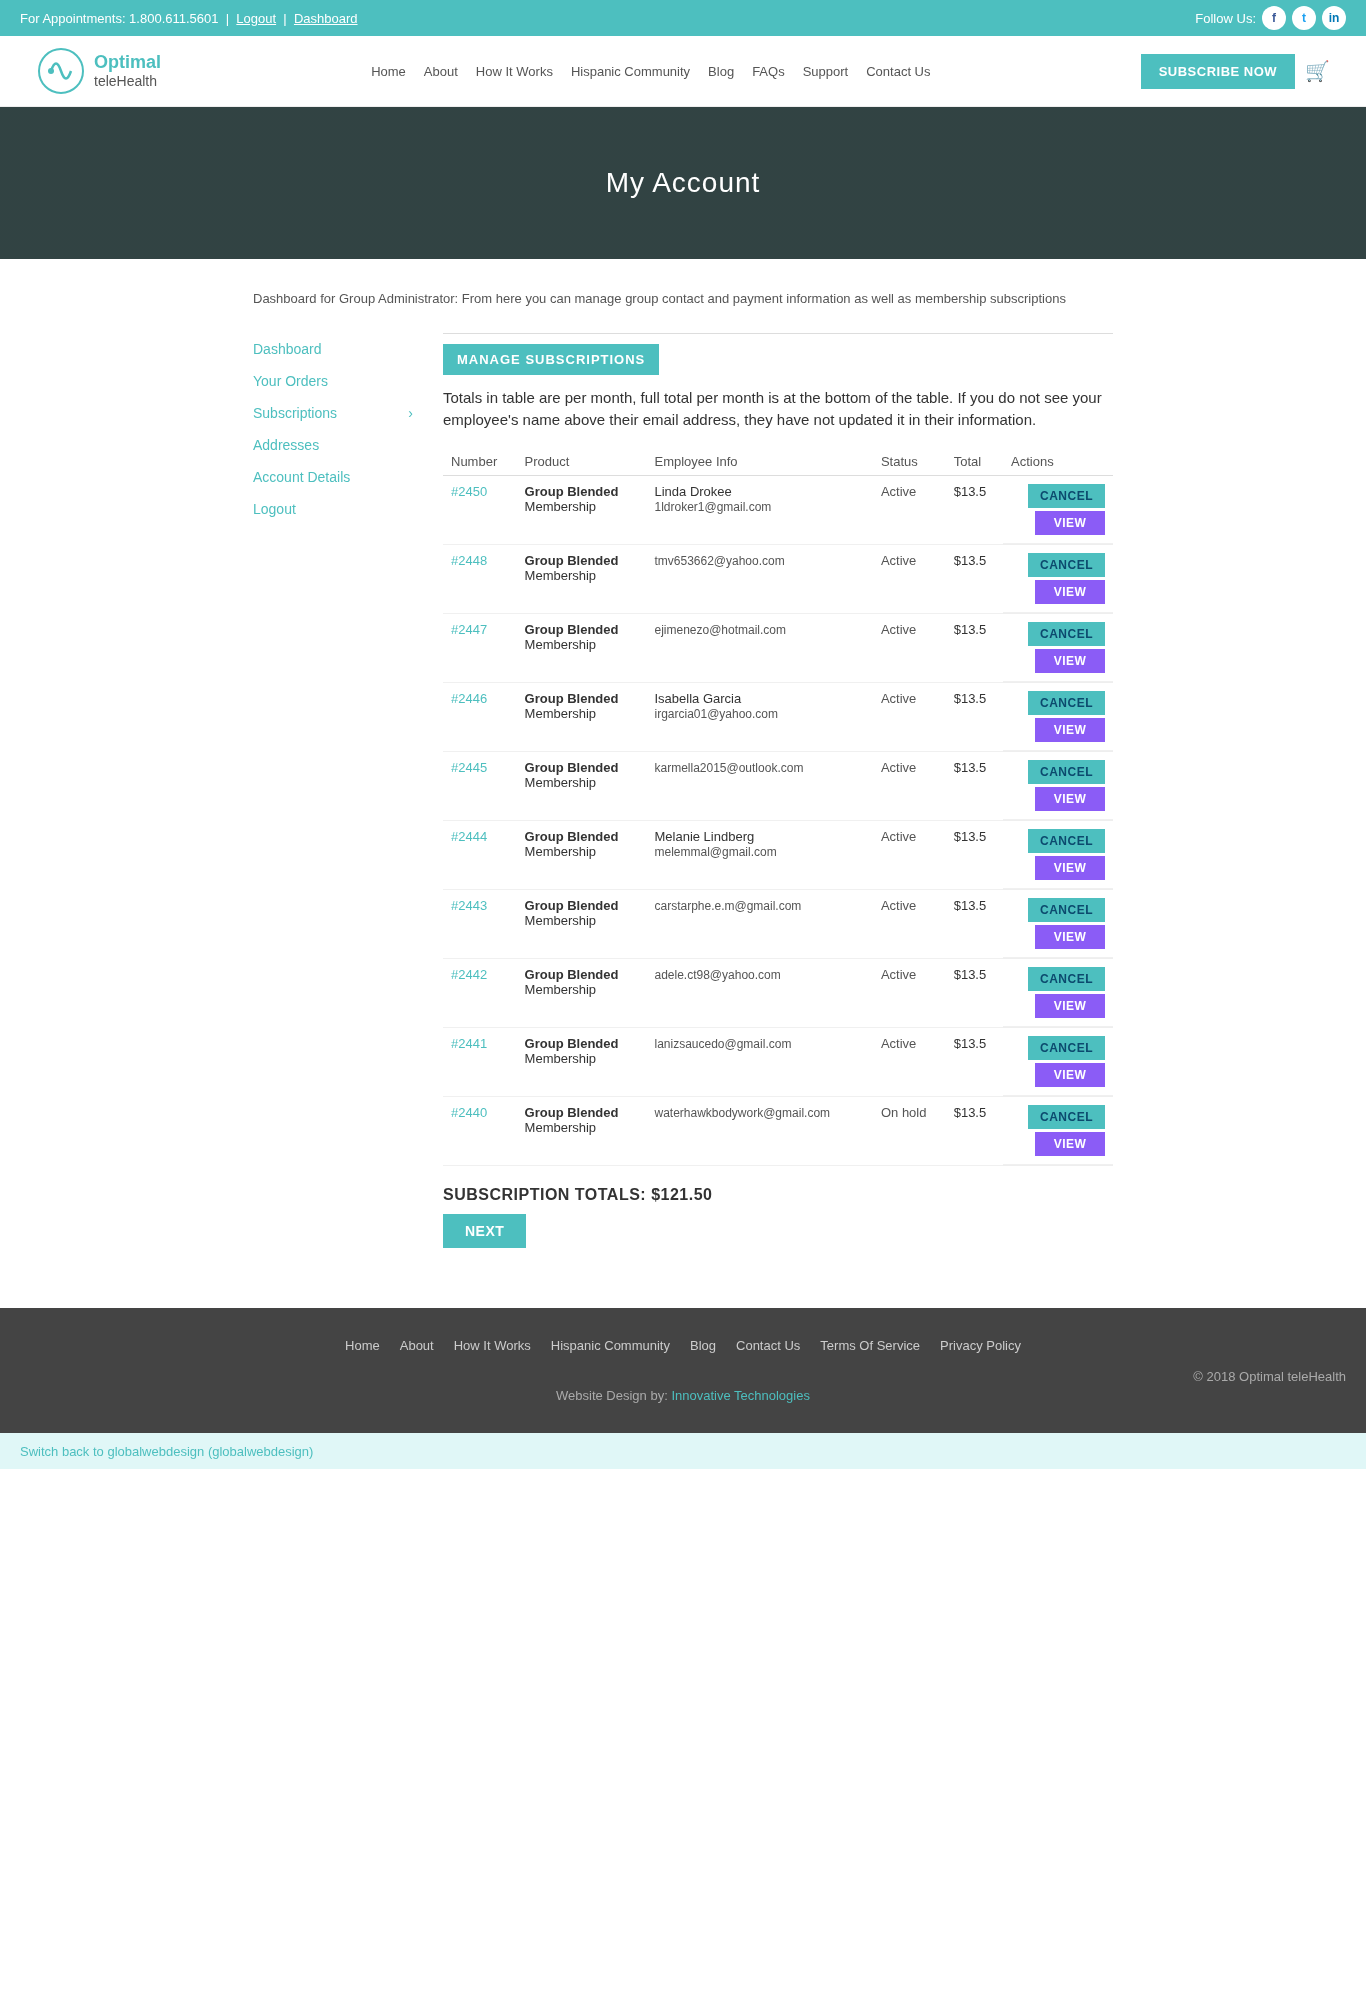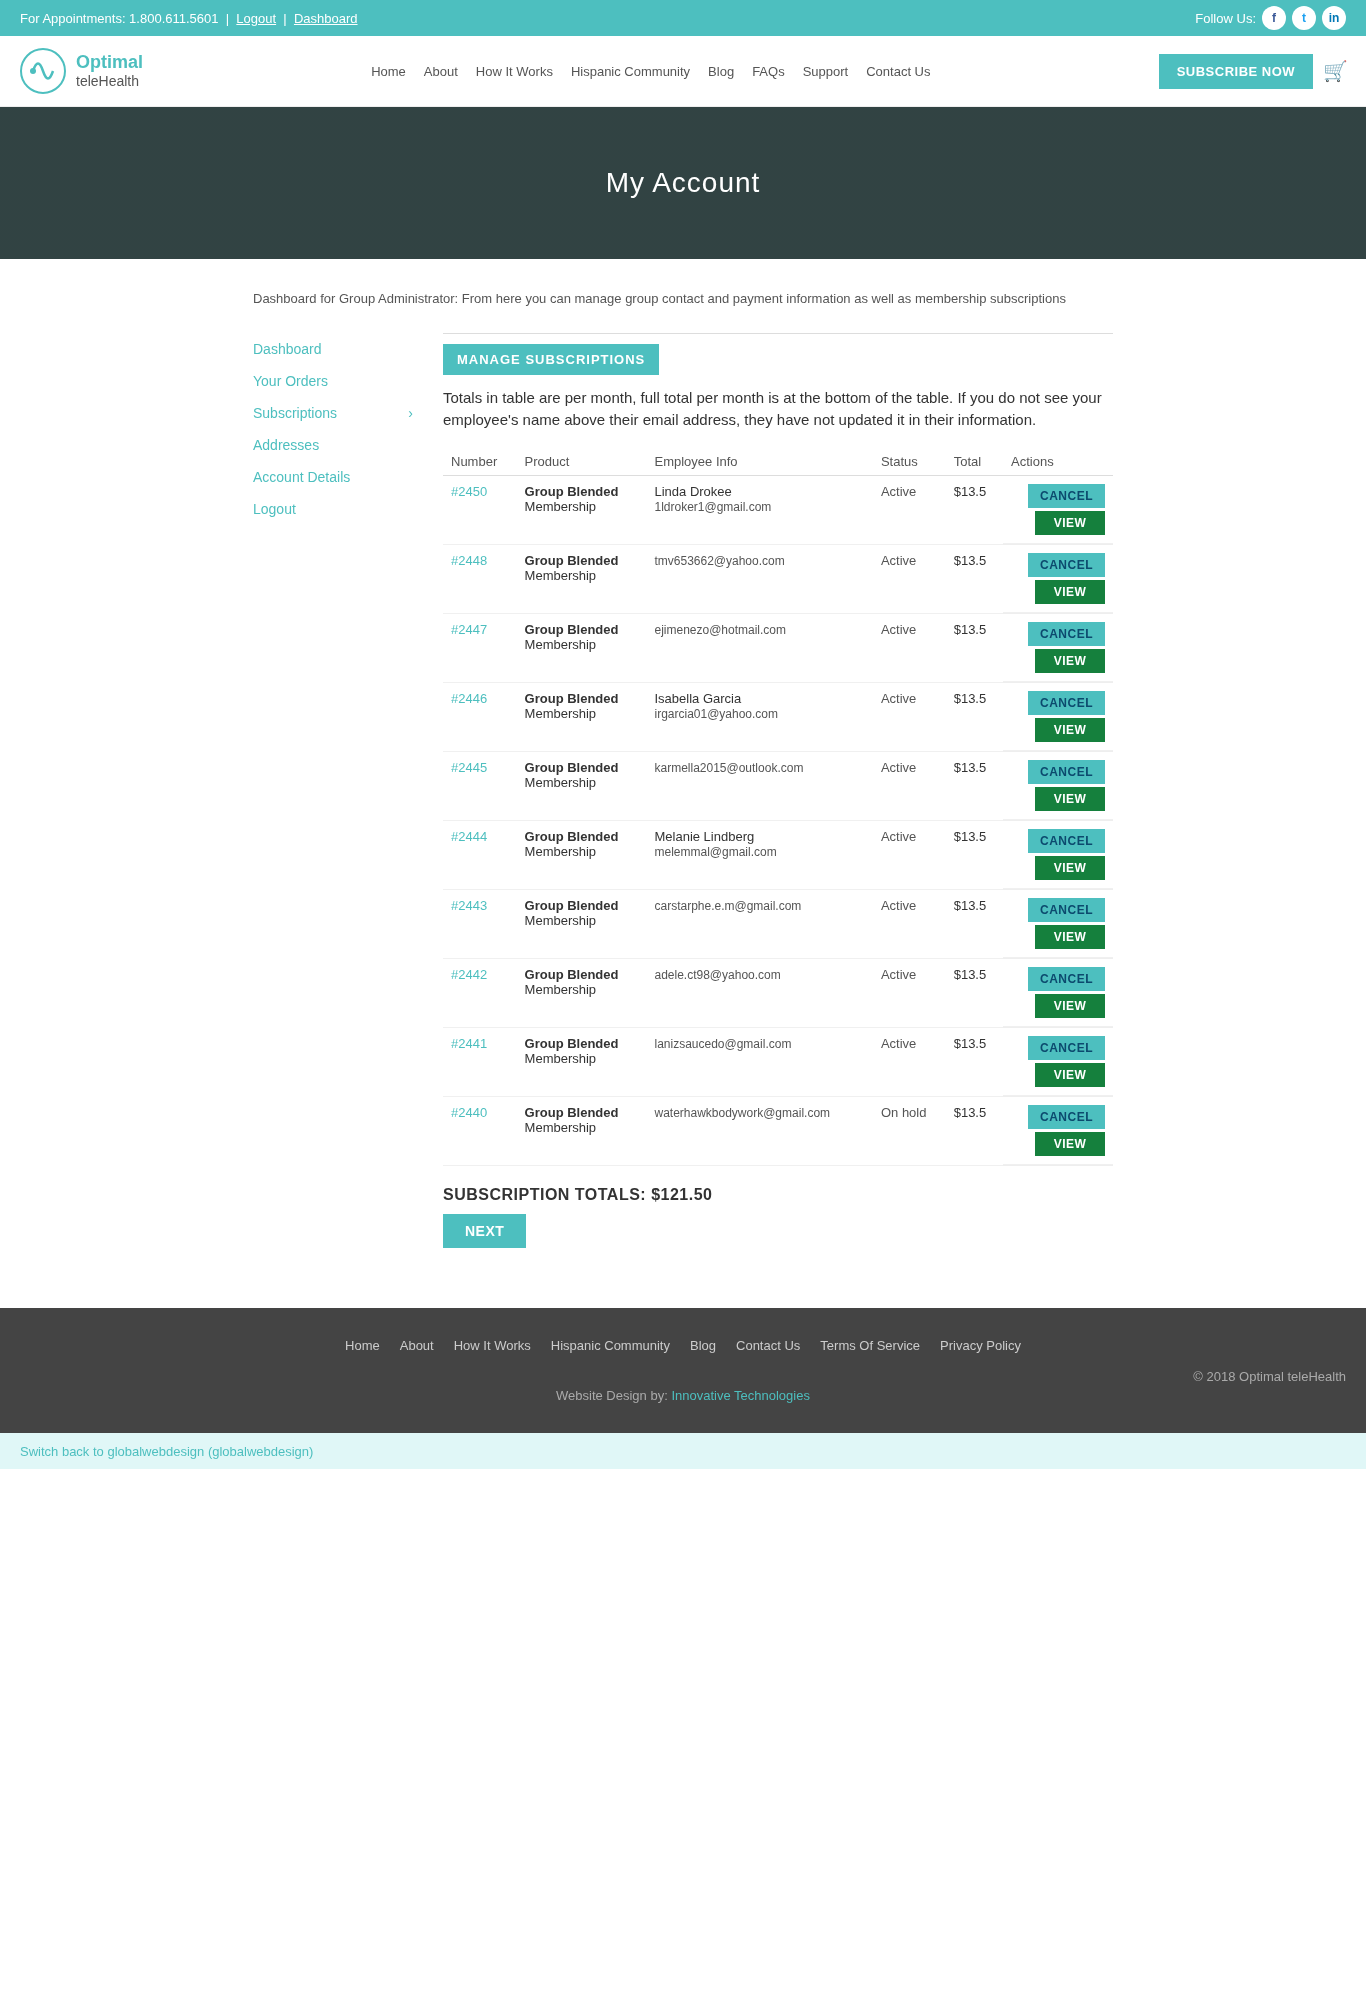--- a/index.html
+++ b/index.html
@@ -22,21 +22,21 @@
       display: flex; align-items: center; justify-content: center;
       font-size: 12px; font-weight: bold; cursor: pointer;
     }
     .social-icon.fb { color: #3b5998; }
     .social-icon.tw { color: #1da1f2; }
     .social-icon.li { color: #0077b5; }
 
     
     .nav-bar {
       background: #fff;
-      padding: 10px 18px;
+      padding: 10px 36px;
       display: flex;
       align-items: center;
       justify-content: space-between;
       border-bottom: 1px solid #eee;
     }
     .logo { display: flex; align-items: center; gap: 8px; }
     .logo-icon { width: 50px; height: 50px; }
     .logo-text { display: flex; flex-direction: column; line-height: 1.2; }
     .logo-optimal { color: #4dbfbf; font-size: 18px; font-weight: bold; }
     .logo-telehealth { color: #555; font-size: 14px; }
@@ -102,21 +102,21 @@
     .status-onhold { color: #555; }
     .total-cell { white-space: nowrap; }
 
     .actions-cell { display: flex; flex-direction: column; gap: 3px; align-items: flex-end; }
     .btn-cancel {
       background: #4dbfbf; color: #0c4a6e; border: none;
       padding: 5px 12px; font-size: 12px; font-weight: bold; cursor: pointer;
       letter-spacing: 0.5px; min-width: 70px;
     }
     .btn-view {
-      background: #15803d; color: #fff; border: none;
+      background: #8b5cf6; color: #fff; border: none;
       padding: 5px 12px; font-size: 12px; font-weight: bold; cursor: pointer;
       letter-spacing: 0.5px; min-width: 70px;
     }
 
     .subscription-totals {
       margin-top: 20px; font-size: 16px; font-weight: bold; letter-spacing: 0.5px;
     }
     .btn-next {
       background: #4dbfbf; color: #fff; border: none;
       padding: 9px 22px; font-size: 14px; font-weight: bold; cursor: pointer;

